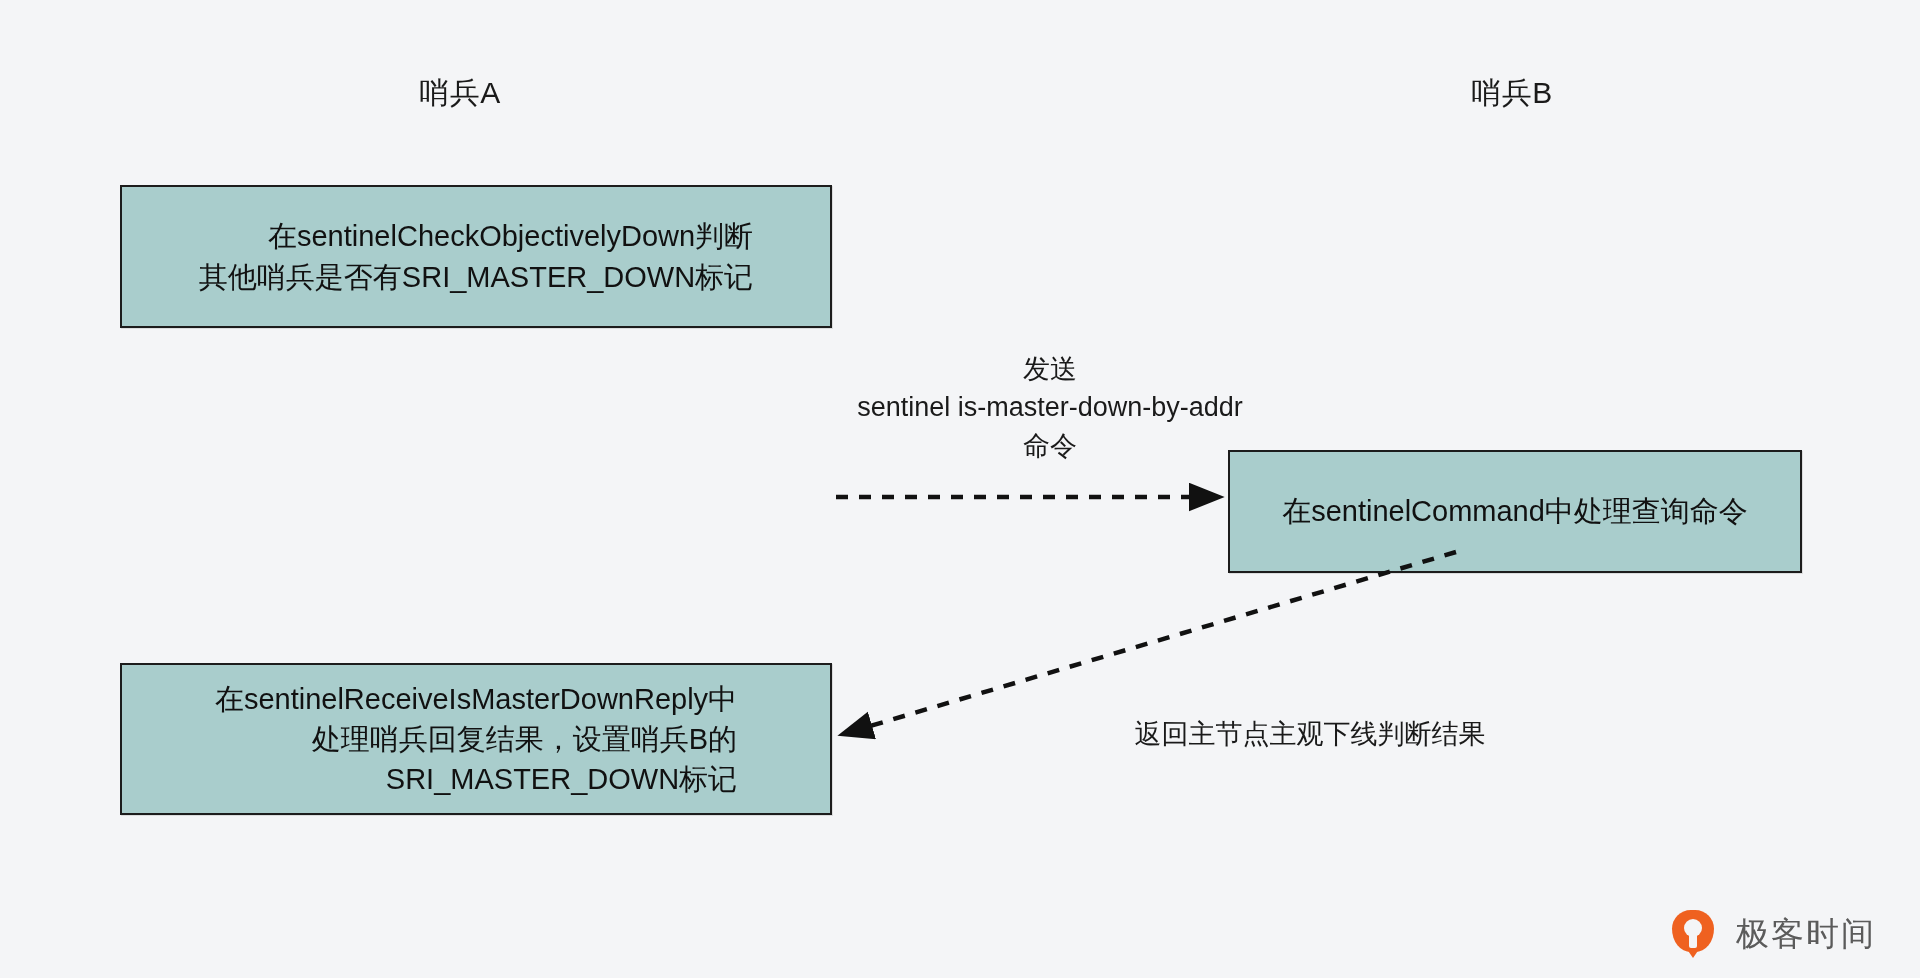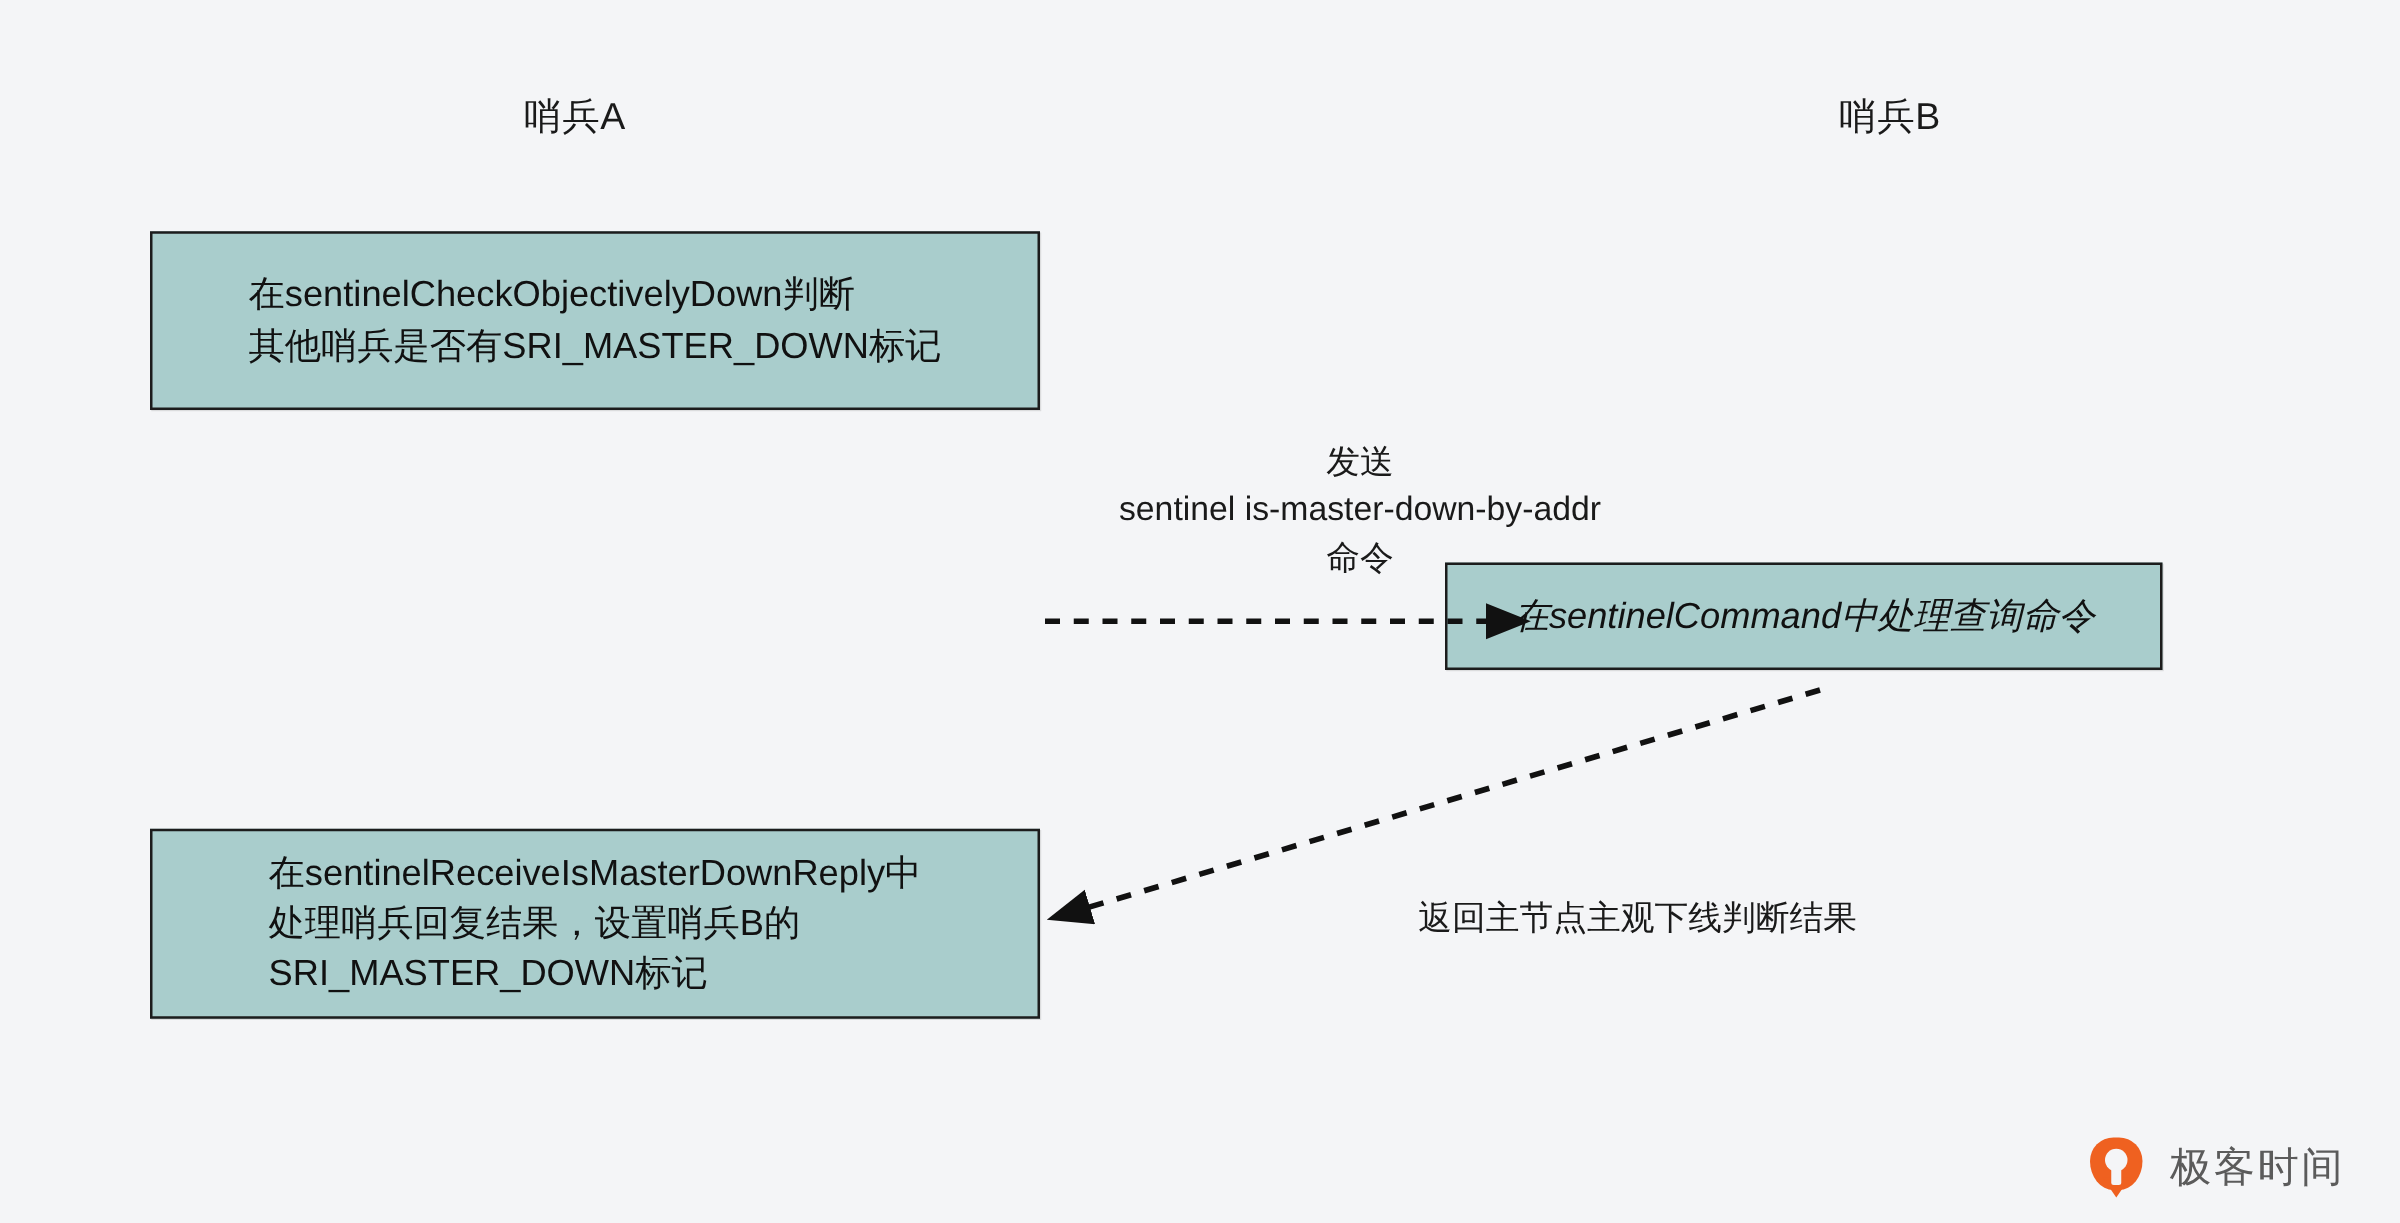--- a/index.html
+++ b/index.html
@@ -37,50 +37,50 @@
     border: 2px solid #1c1c1c;
     display: flex;
     align-items: center;
     justify-content: center;
     box-shadow: 1px 1px 0 rgba(0,0,0,0.10);
   }
   .proc-box .box-text {
     font-size: 29px;
     line-height: 1.38;
     color: #111111;
-    text-align: left;
+    text-align: right;
     white-space: pre-line;
     padding: 0 10px;
   }
 
   #box-check   { left: 120px;  top: 185px; width: 712px; height: 143px; }
   #box-ask     { left: 120px;  top: 436px; width: 712px; height: 124px; }
   #box-receive { left: 120px;  top: 663px; width: 712px; height: 152px; }
-  #box-command { left: 1156px; top: 450px; width: 574px; height: 86px; font-style: italic; }
+  #box-command { left: 1228px; top: 450px; width: 574px; height: 123px; }
   #box-command .box-text { font-size: 29px; }
 
   
   #arrow-layer {
     position: absolute;
     left: 0; top: 0;
     width: 1920px;
     height: 978px;
     pointer-events: none;
   }
 
   
   .edge-label {
     position: absolute;
     font-size: 27px;
     line-height: 1.42;
     color: #1a1a1a;
     text-align: center;
     white-space: pre-line;
   }
-  #label-send   { left: 828px; top: 350px; width: 520px; }
+  #label-send   { left: 790px; top: 350px; width: 520px; }
   #label-return { left: 1100px; top: 715px; width: 420px; text-align: center; }
 
   
   #watermark {
     position: absolute;
     left: 1672px;
     top: 910px;
     display: flex;
     align-items: center;
     gap: 22px;

